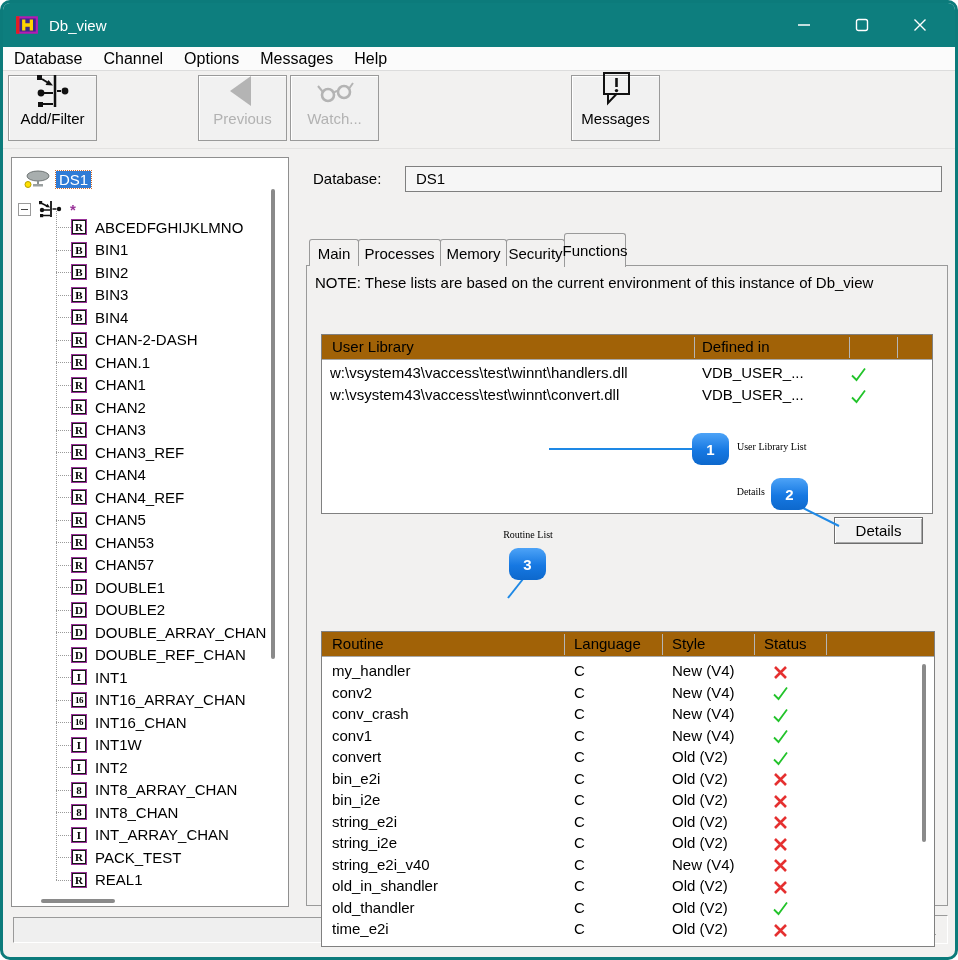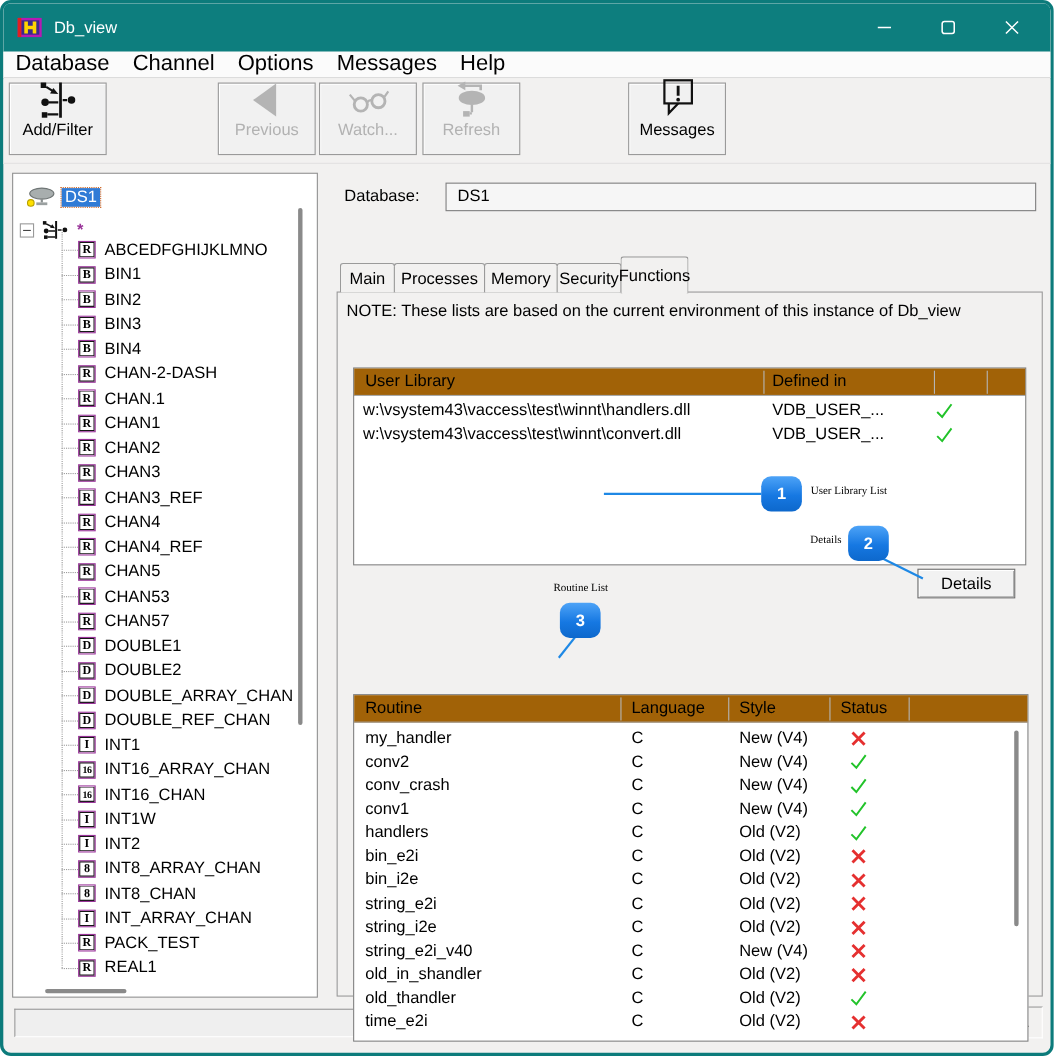--- a/index.html
+++ b/index.html
@@ -10,21 +10,21 @@
     background:#f2f1f0;font-family:"Liberation Sans",sans-serif;color:#000;
   }
   
   .titlebar{position:absolute;left:0;top:0;width:100%;height:44px;background:#0d7e7e;display:flex;align-items:center;}
   .titlebar .app-icon{width:24px;height:24px;margin-left:12px;}
   .titlebar .title{color:#fff;font-size:15px;margin-left:10px;}
   .win-controls{position:absolute;right:6px;top:0;height:44px;display:flex;}
   .win-btn{width:58px;height:44px;display:flex;align-items:center;justify-content:center;cursor:default;}
   
   .menubar{position:absolute;left:0;top:44px;width:100%;height:24px;background:#fbfbfb;border-bottom:1px solid #dcdcdc;display:flex;align-items:center;padding-left:10px;}
-  .menu-item{font-size:20px;margin-right:19px;padding:2px 1px;}
+  .menu-item{font-size:16px;margin-right:19px;padding:2px 1px;}
   
   .toolbar{position:absolute;left:0;top:69px;width:100%;height:77px;background:#f2f1f0;border-bottom:1px solid #e3e2e1;}
   .tb-btn{position:absolute;top:3px;width:89px;height:66px;background:#f1f1f1;border:1px solid #9a9a9a;box-shadow:inset 1px 1px 0 #ffffff;display:flex;flex-direction:column;align-items:center;justify-content:flex-end;padding-bottom:12px;}
   .tb-btn .tb-icon{height:40px;display:flex;align-items:center;justify-content:center;}
   .tb-btn .tb-label{font-size:15px;color:#000;line-height:18px;}
   .tb-btn.disabled .tb-label{color:#b2b2b2;}
   
   .tree-panel{position:absolute;left:8px;top:154px;width:278px;height:750px;background:#fff;border:1px solid #8f8f8f;overflow:hidden;}
   .tree-root-row{position:absolute;left:0;top:10px;height:22px;display:flex;align-items:center;}
   .tree-root-label{font-size:15px;color:#fff;background:#2f7bd6;padding:0 3px;outline:1px dotted #d06a2a;margin-left:4px;}
@@ -137,33 +137,20 @@
       <span class="tb-icon">
         <svg width="40" height="38" viewBox="0 0 40 38">
           <circle cx="13" cy="23" r="6" stroke="#b4b4b4" stroke-width="2.6" fill="none"></circle>
           <circle cx="29" cy="20" r="6" stroke="#b4b4b4" stroke-width="2.6" fill="none"></circle>
           <path d="M18.5 21.5 Q21 18 23.5 19.5" stroke="#b4b4b4" stroke-width="2" fill="none"></path>
           <path d="M7.5 19.5 L3 14 M34.5 16 L38 11" stroke="#b4b4b4" stroke-width="2" fill="none"></path>
         </svg>
       </span>
       <span class="tb-label">Watch...</span>
     </div>
-    <div class="tb-btn disabled" style="left:381px">
-      <span class="tb-icon">
-        <svg width="44" height="38" viewBox="0 0 44 38">
-          <path d="M14 6 H30 V10" stroke="#b4b4b4" stroke-width="2.4" fill="none"></path>
-            <polygon points="9,6 16,2 16,10" fill="#b4b4b4"></polygon>
-          <ellipse cx="22" cy="17" rx="12" ry="6.5" fill="#b4b4b4"></ellipse>
-          <path d="M22 23 V30" stroke="#b4b4b4" stroke-width="2.2"></path>
-          <rect x="14" y="29" width="6" height="5" fill="#b4b4b4"></rect>
-            <path d="M20 31 H22" stroke="#b4b4b4" stroke-width="2"></path>
-        </svg>
-      </span>
-      <span class="tb-label">Refresh</span>
-    </div>
     <div class="tb-btn" style="left:568px">
       <span class="tb-icon">
         <svg width="44" height="40" viewBox="0 0 44 40">
           <rect x="10" y="3" width="25" height="21" fill="none" stroke="#111" stroke-width="2"></rect>
           <path d="M14 24 V33 L22.5 24" fill="none" stroke="#111" stroke-width="2"></path>
           <path d="M22.5 8 V17" stroke="#111" stroke-width="2.6"></path>
           <circle cx="22.5" cy="20.6" r="1.7" fill="#111"></circle>
         </svg>
       </span>
       <span class="tb-label">Messages</span>
@@ -432,21 +419,21 @@
         </div>
         <div class="lb-row" style="top: 92.5px;">
           <span style="left:10px">conv1</span>
           <span style="left:252px">C</span>
           <span style="left:350px">New (V4)</span>
           <span style="left:450px"><svg class="status-ico" viewBox="0 0 17 17">
               <path d="M2 9.5 L6.5 14 L15 2.5" stroke="#22c32a" stroke-width="1.8" fill="none"></path>
             </svg></span>
         </div>
         <div class="lb-row" style="top: 114px;">
-          <span style="left:10px">handlers</span>
+          <span style="left:10px">convert</span>
           <span style="left:252px">C</span>
           <span style="left:350px">Old (V2)</span>
           <span style="left:450px"><svg class="status-ico" viewBox="0 0 17 17">
               <path d="M2 9.5 L6.5 14 L15 2.5" stroke="#22c32a" stroke-width="1.8" fill="none"></path>
             </svg></span>
         </div>
         <div class="lb-row" style="top: 135.5px;">
           <span style="left:10px">bin_e2i</span>
           <span style="left:252px">C</span>
           <span style="left:350px">Old (V2)</span>

